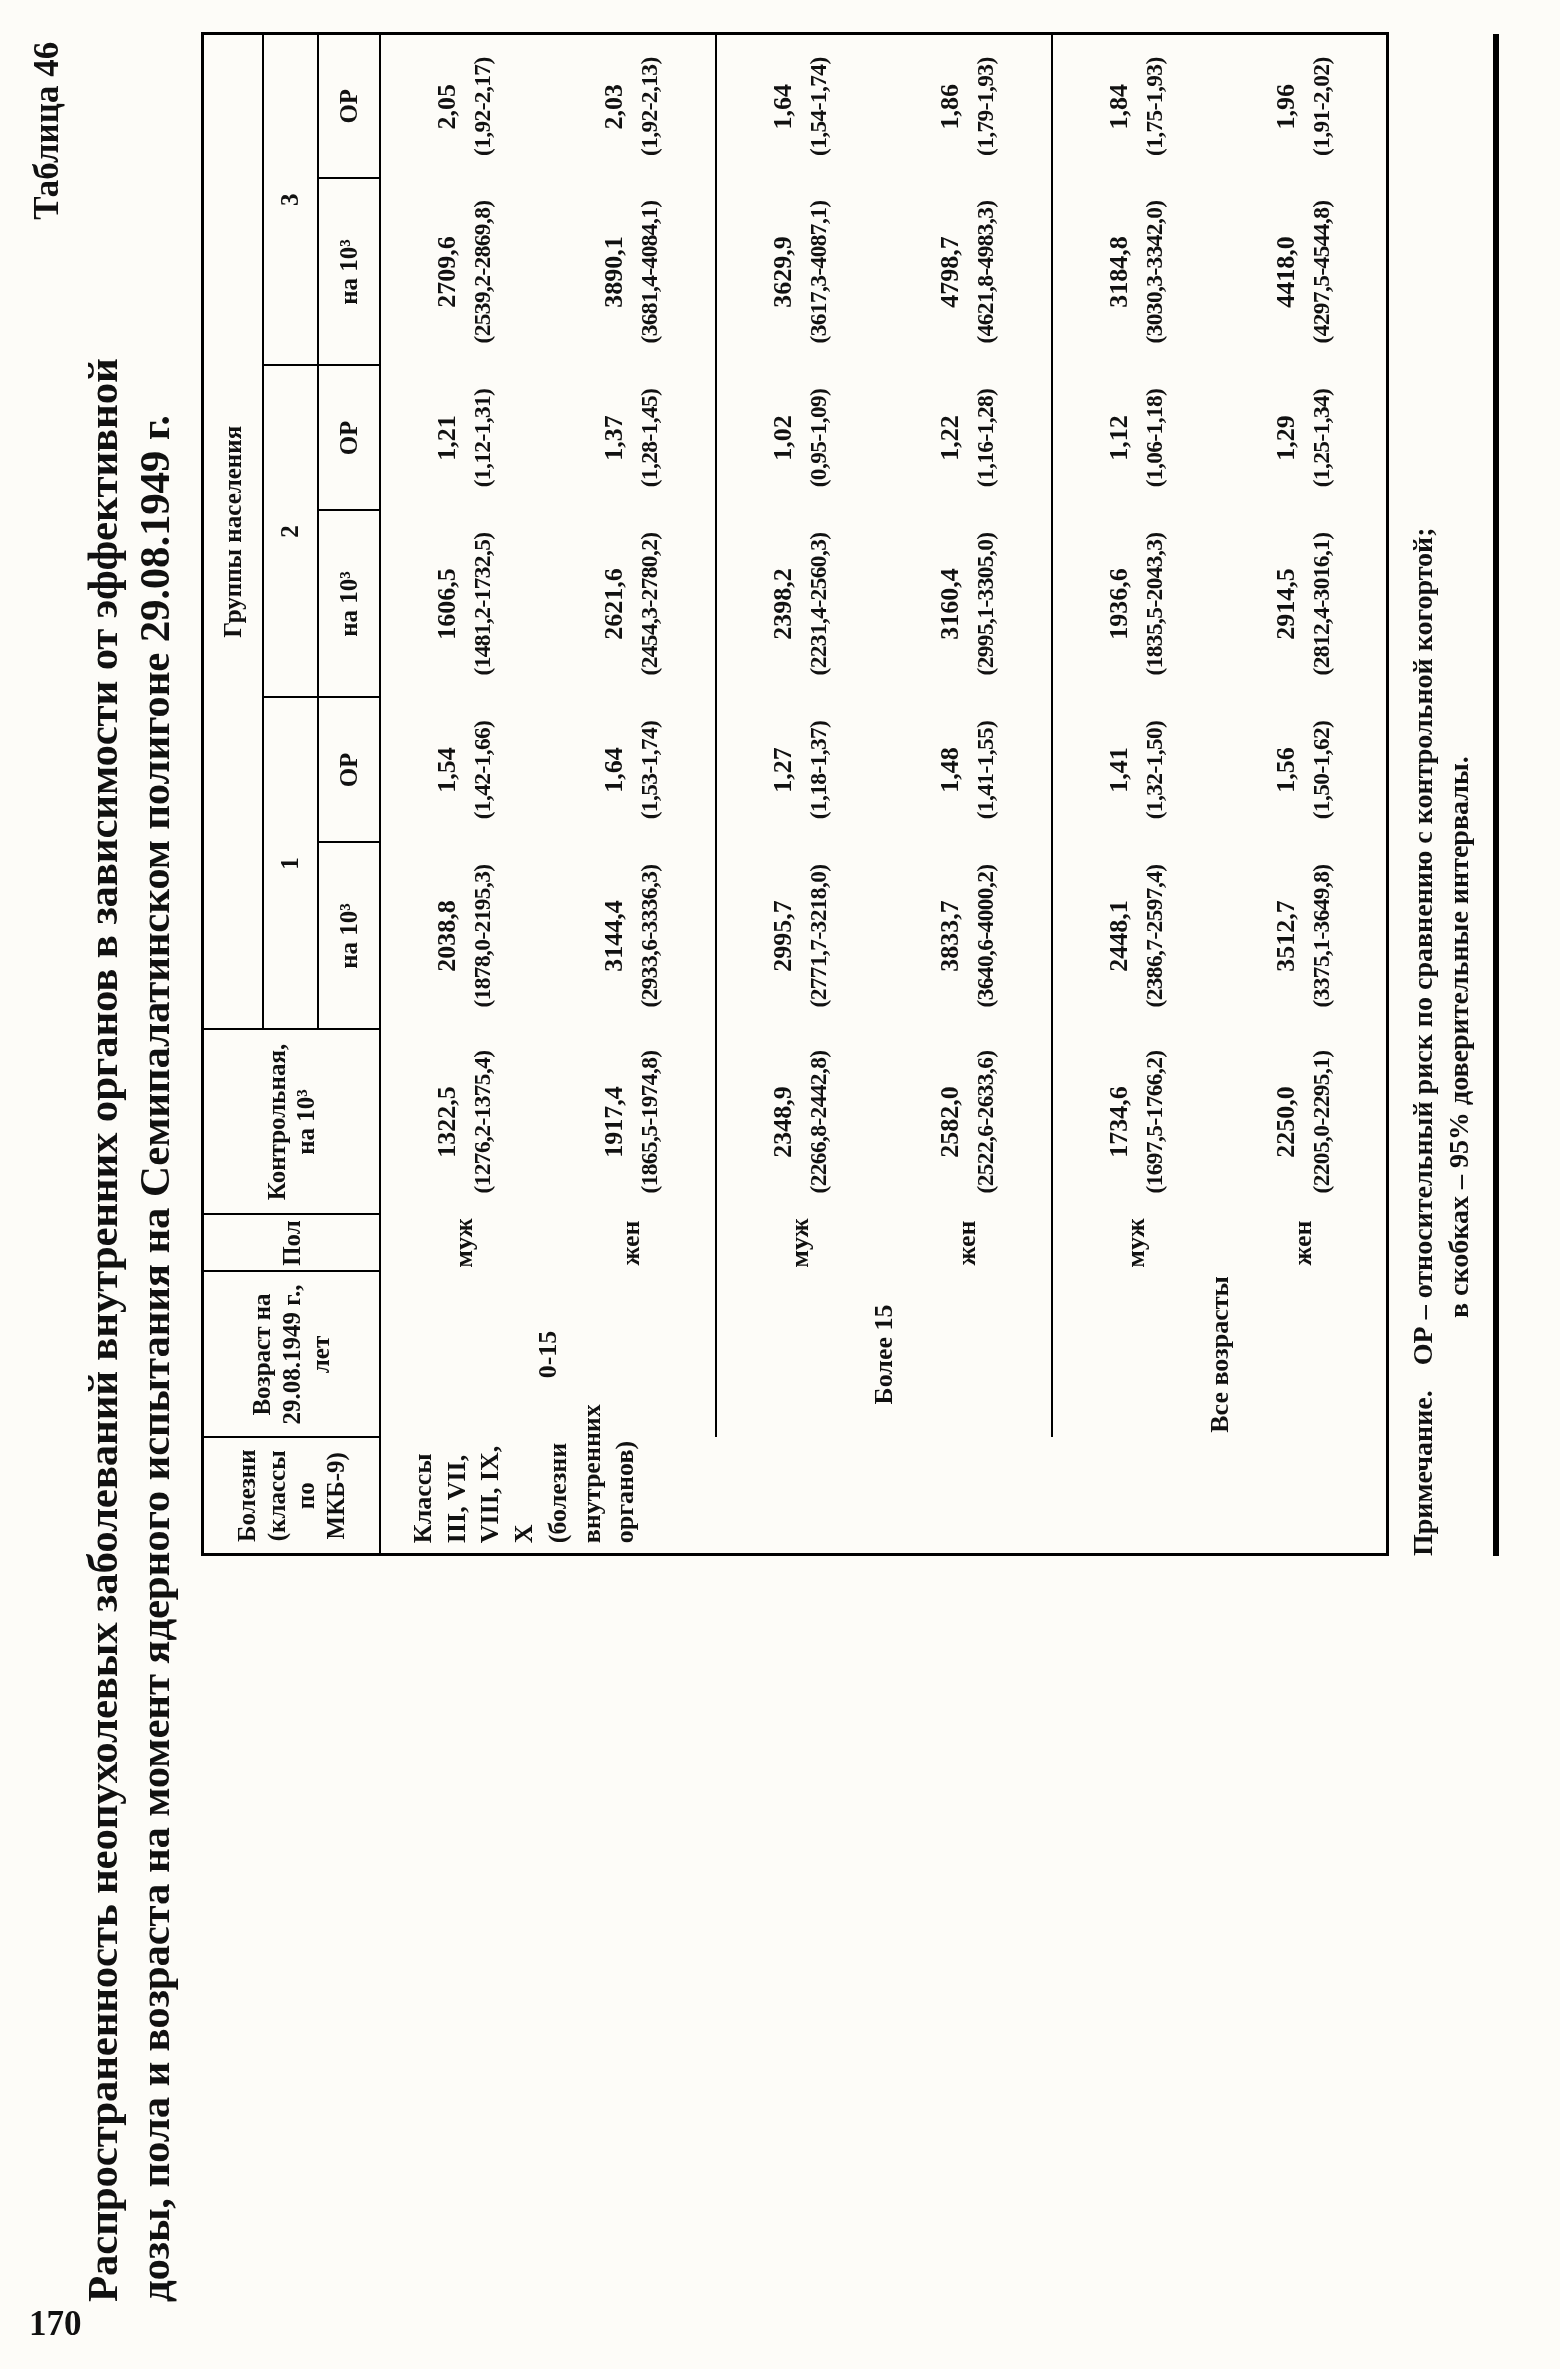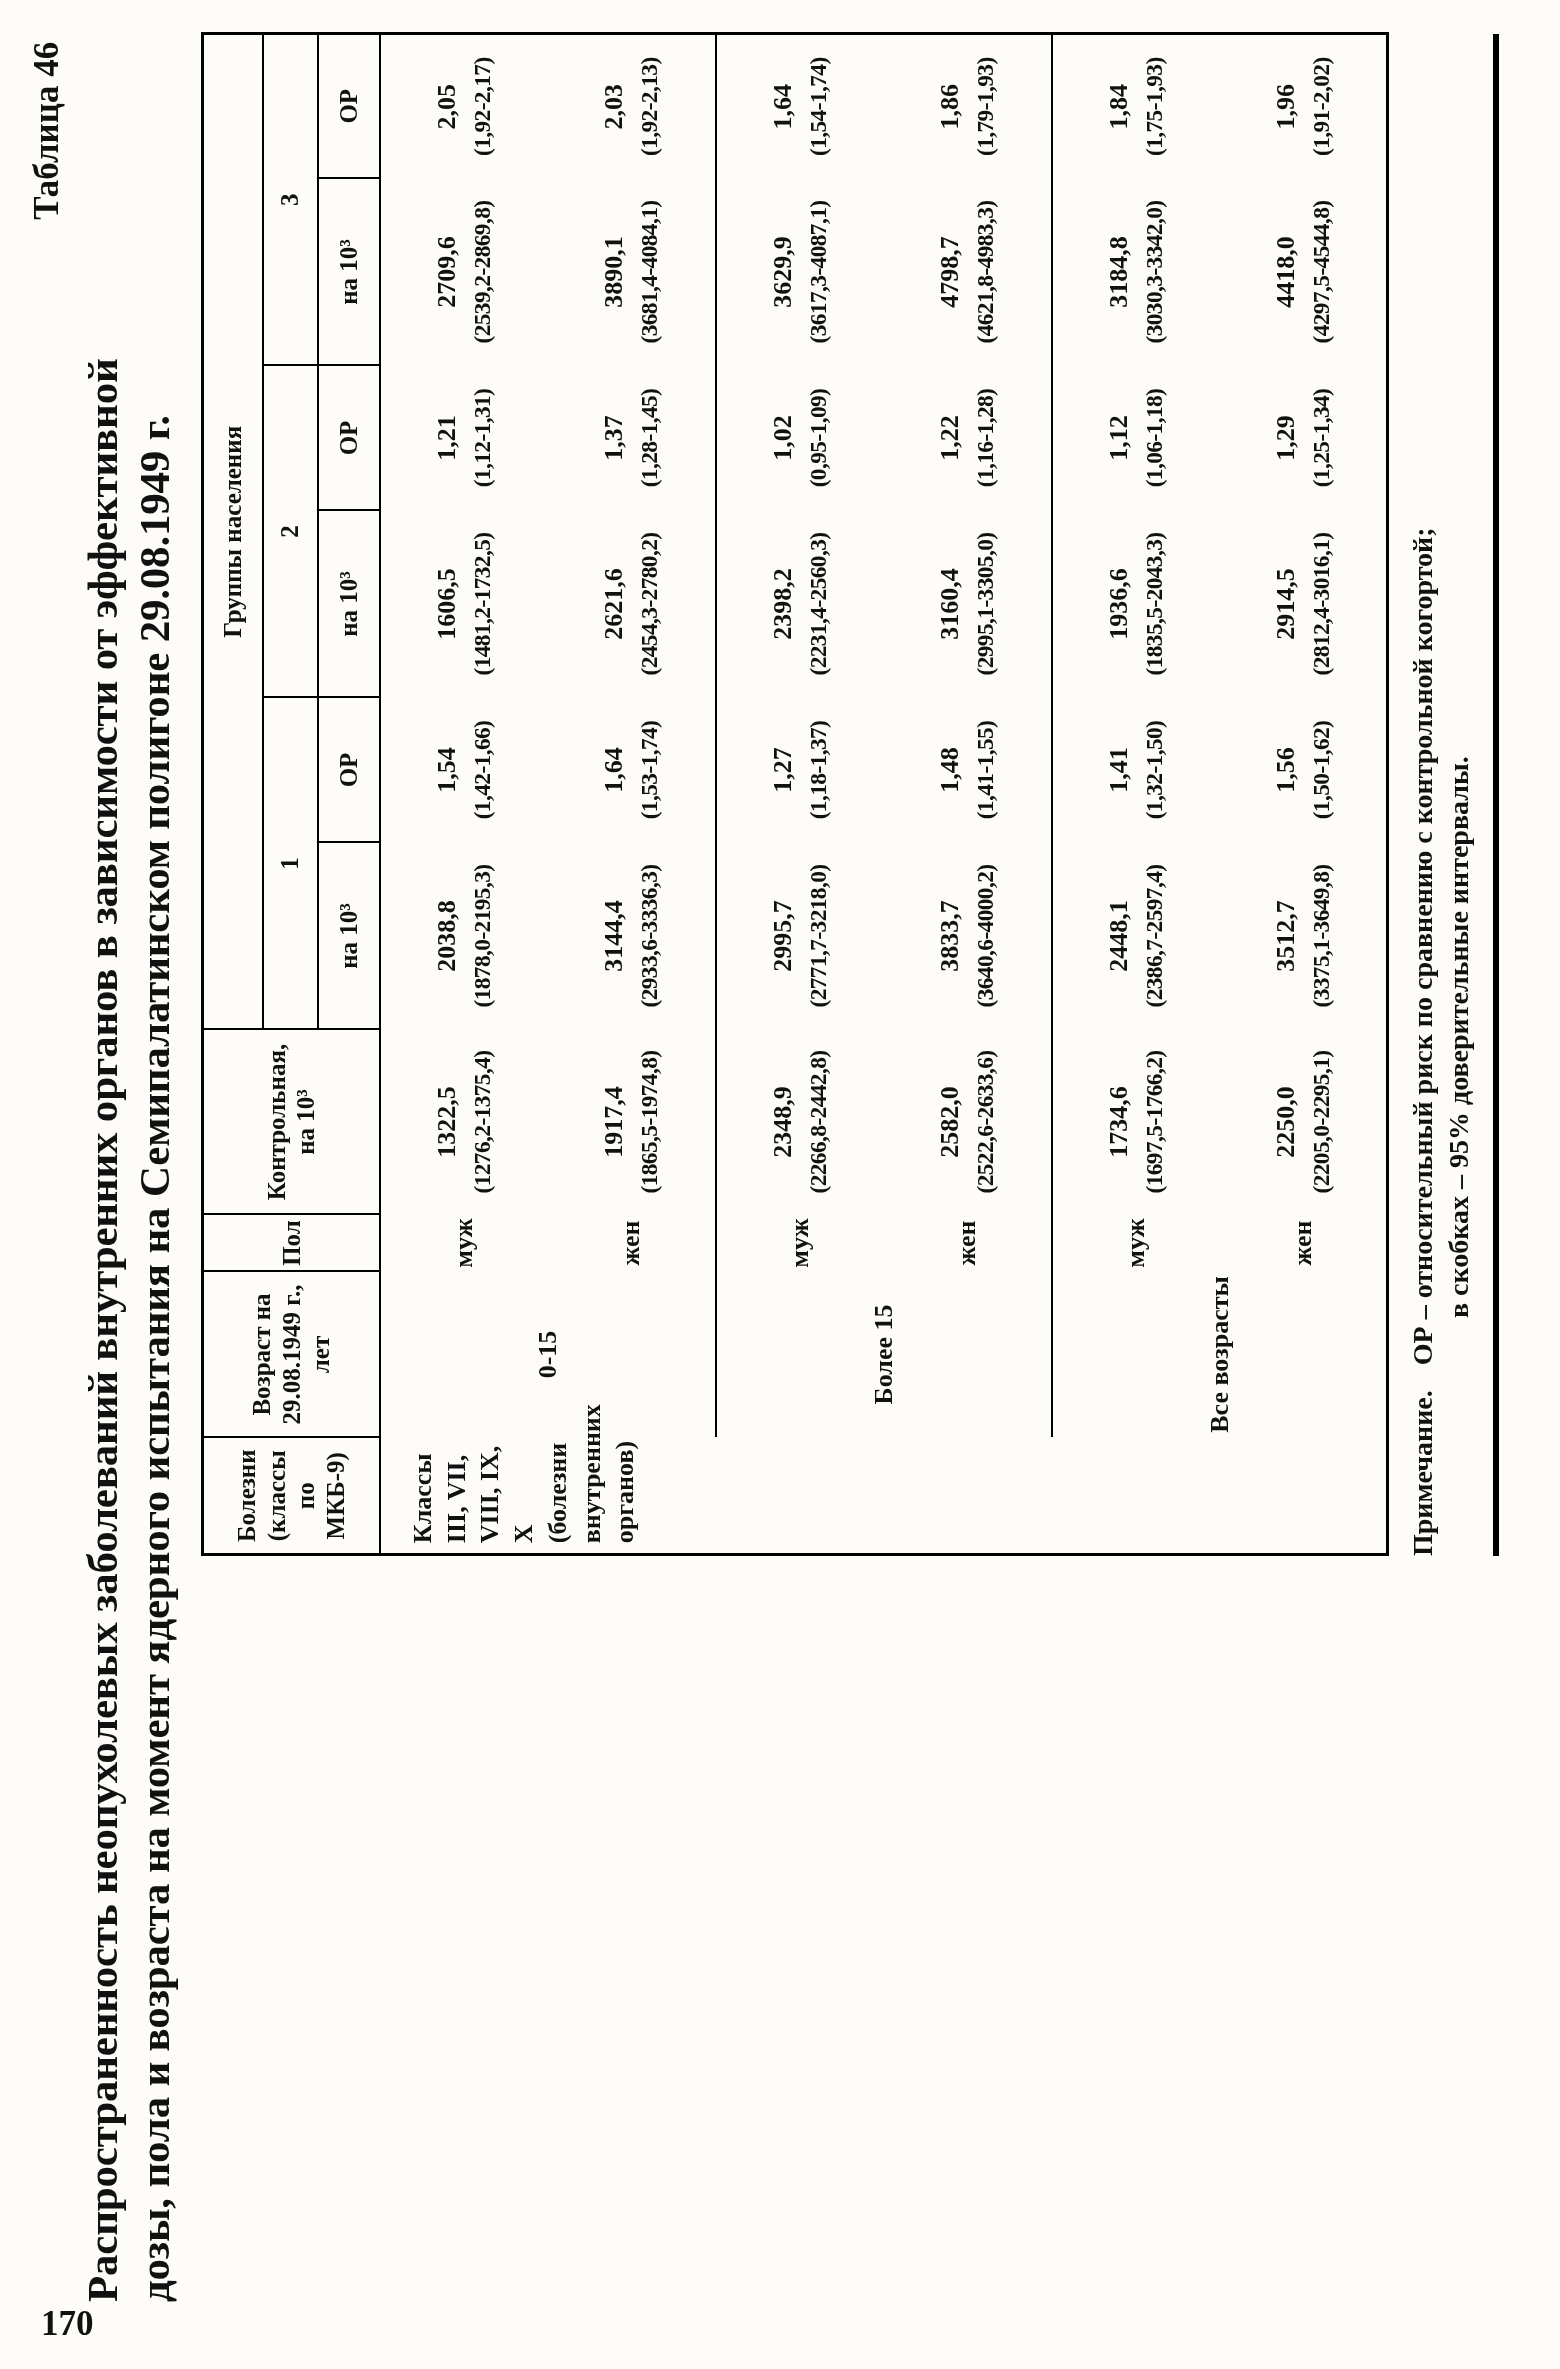--- a/index.html
+++ b/index.html
@@ -59,21 +59,21 @@
   td.num .ci { font-size:23.4px; margin-top:6.8px; letter-spacing:-0.6px; white-space:nowrap; }
 
   .note {
     margin-top:15.6px; font-size:28px; font-weight:700; line-height:1.3;
   }
   .note .note-label { margin-right:25px; }
   .note .note-l2 { padding-left:238px; }
   .bottom-rule { margin-top:15.6px; height:5.9px; background:#000; width:100%; }
 
   .pagenum {
-    position:absolute; left:41px; top:2304px;
+    position:absolute; left:29px; top:2304px;
     font-size:35px; font-weight:700;
   }
 </style>
 </head>
 <body>
 
 <div class="page">
   <div class="rot">
     <div class="content">
 

